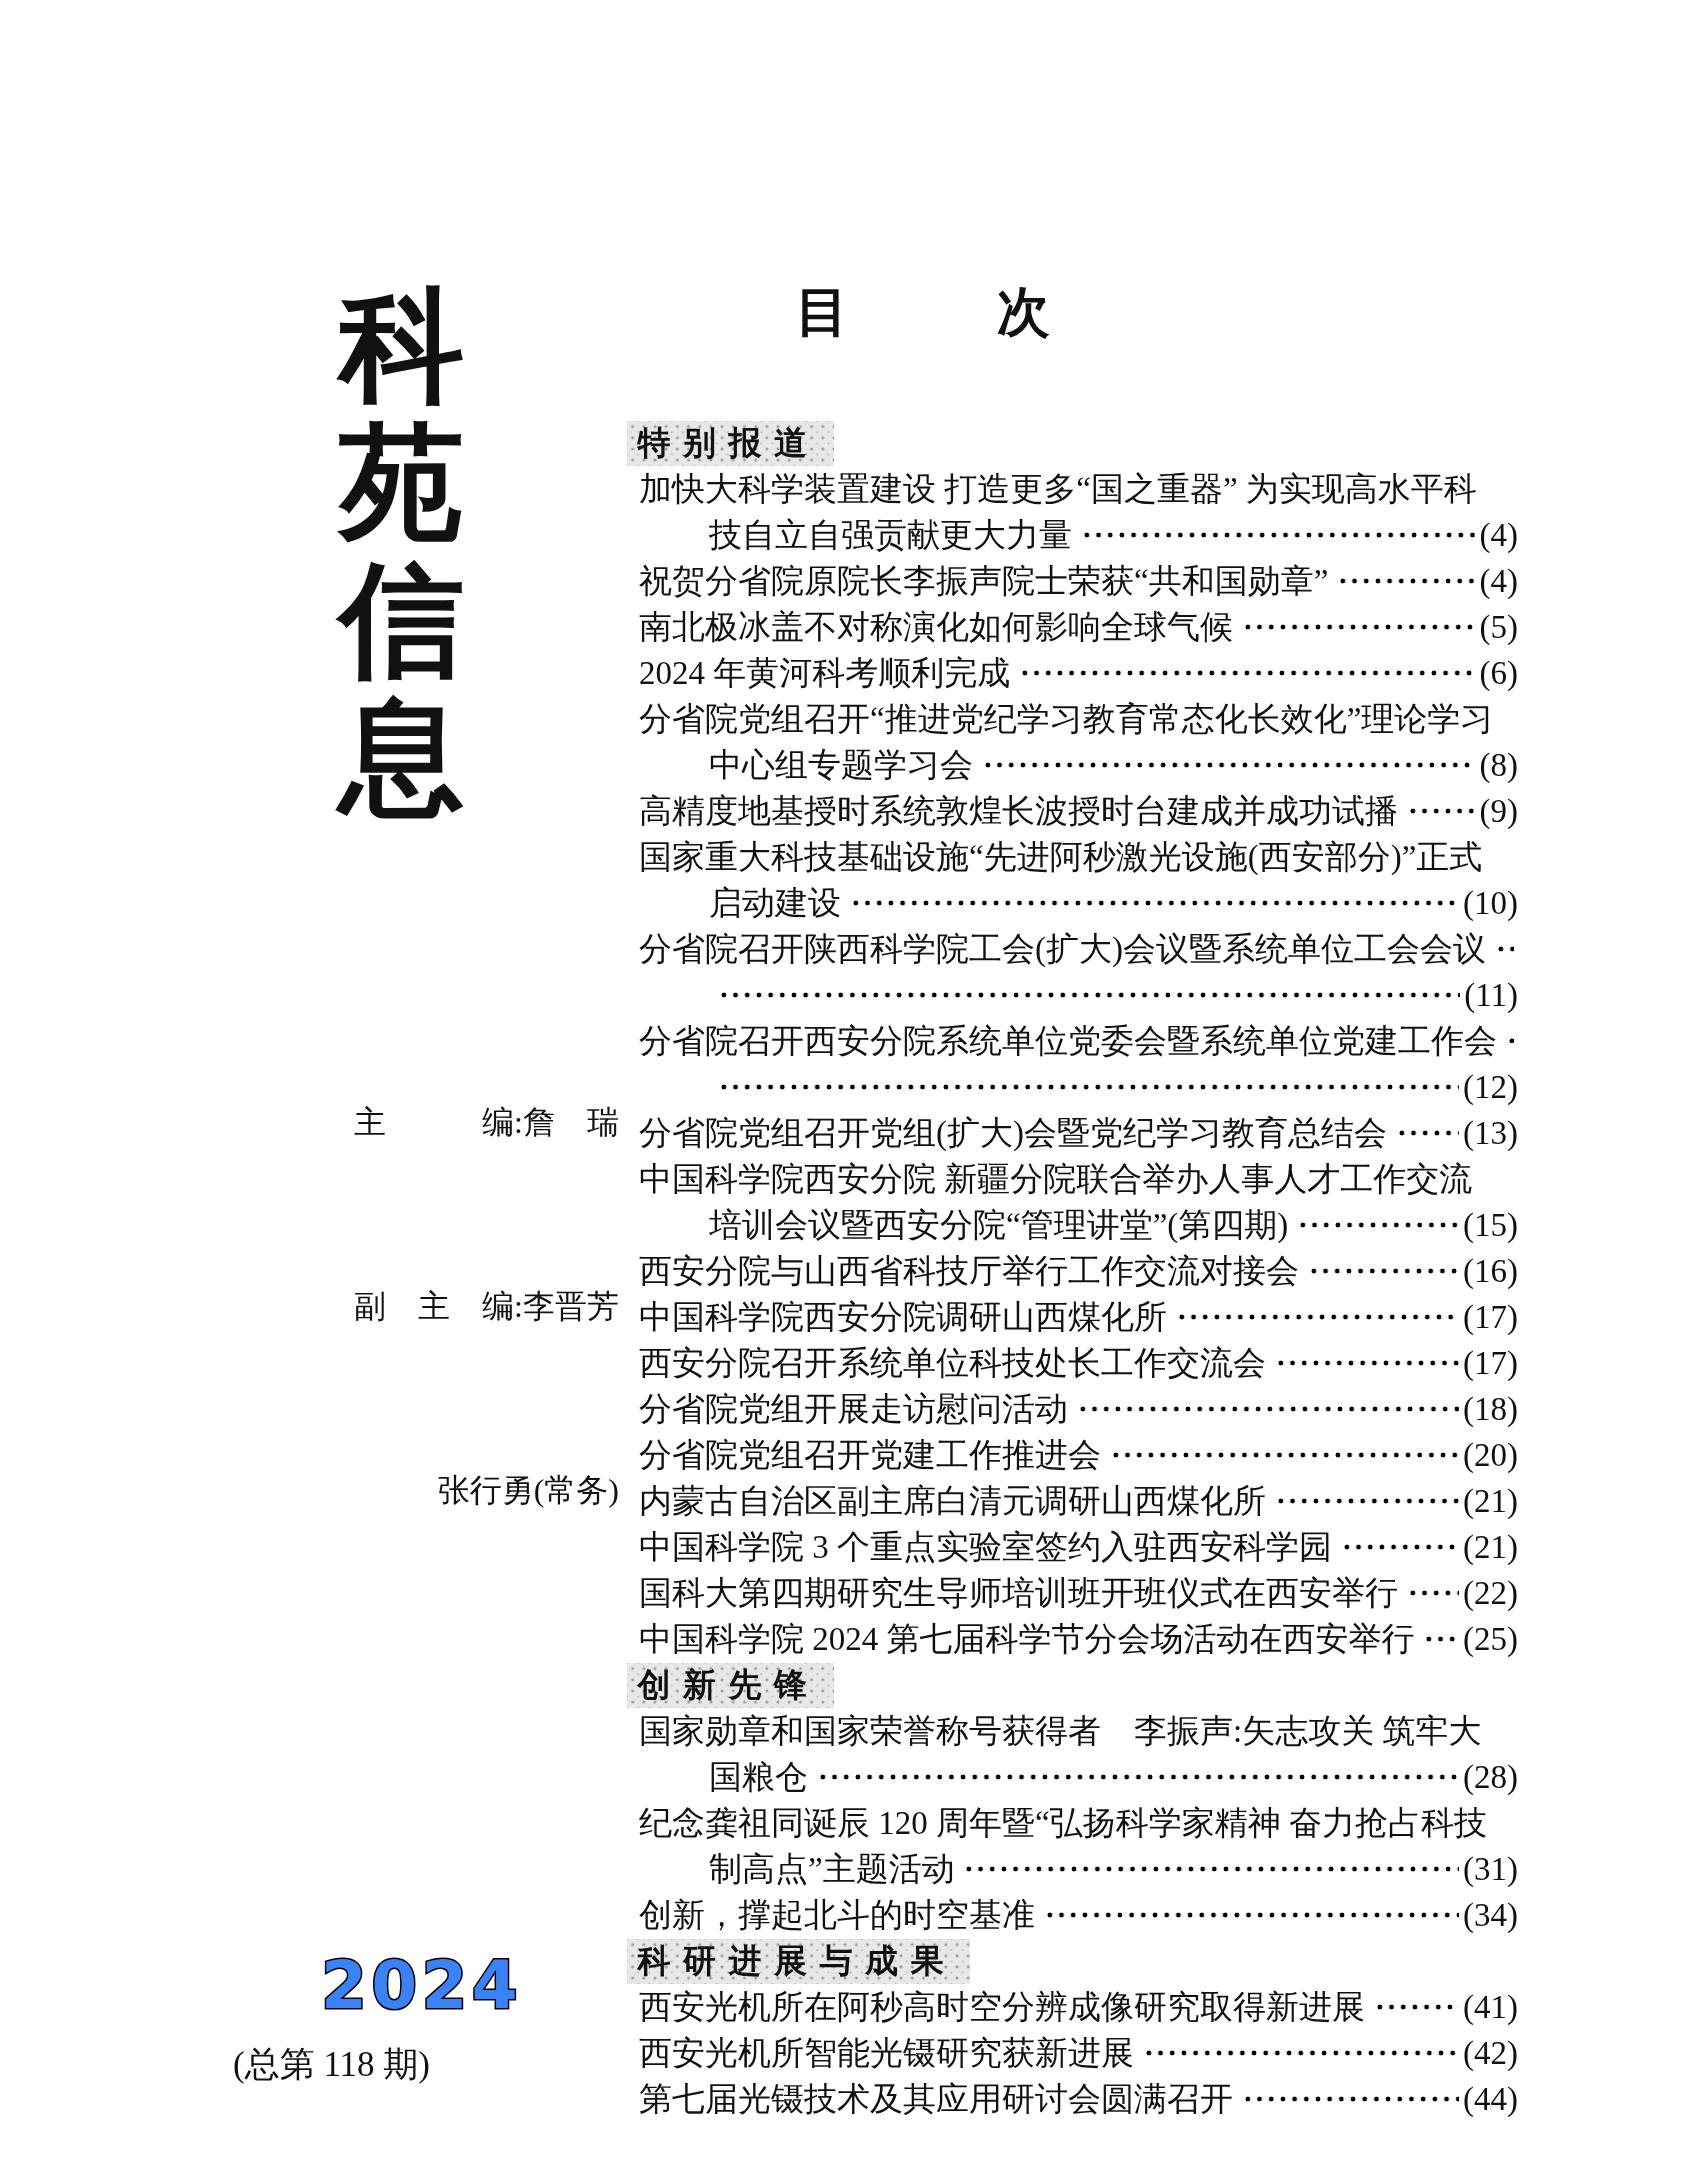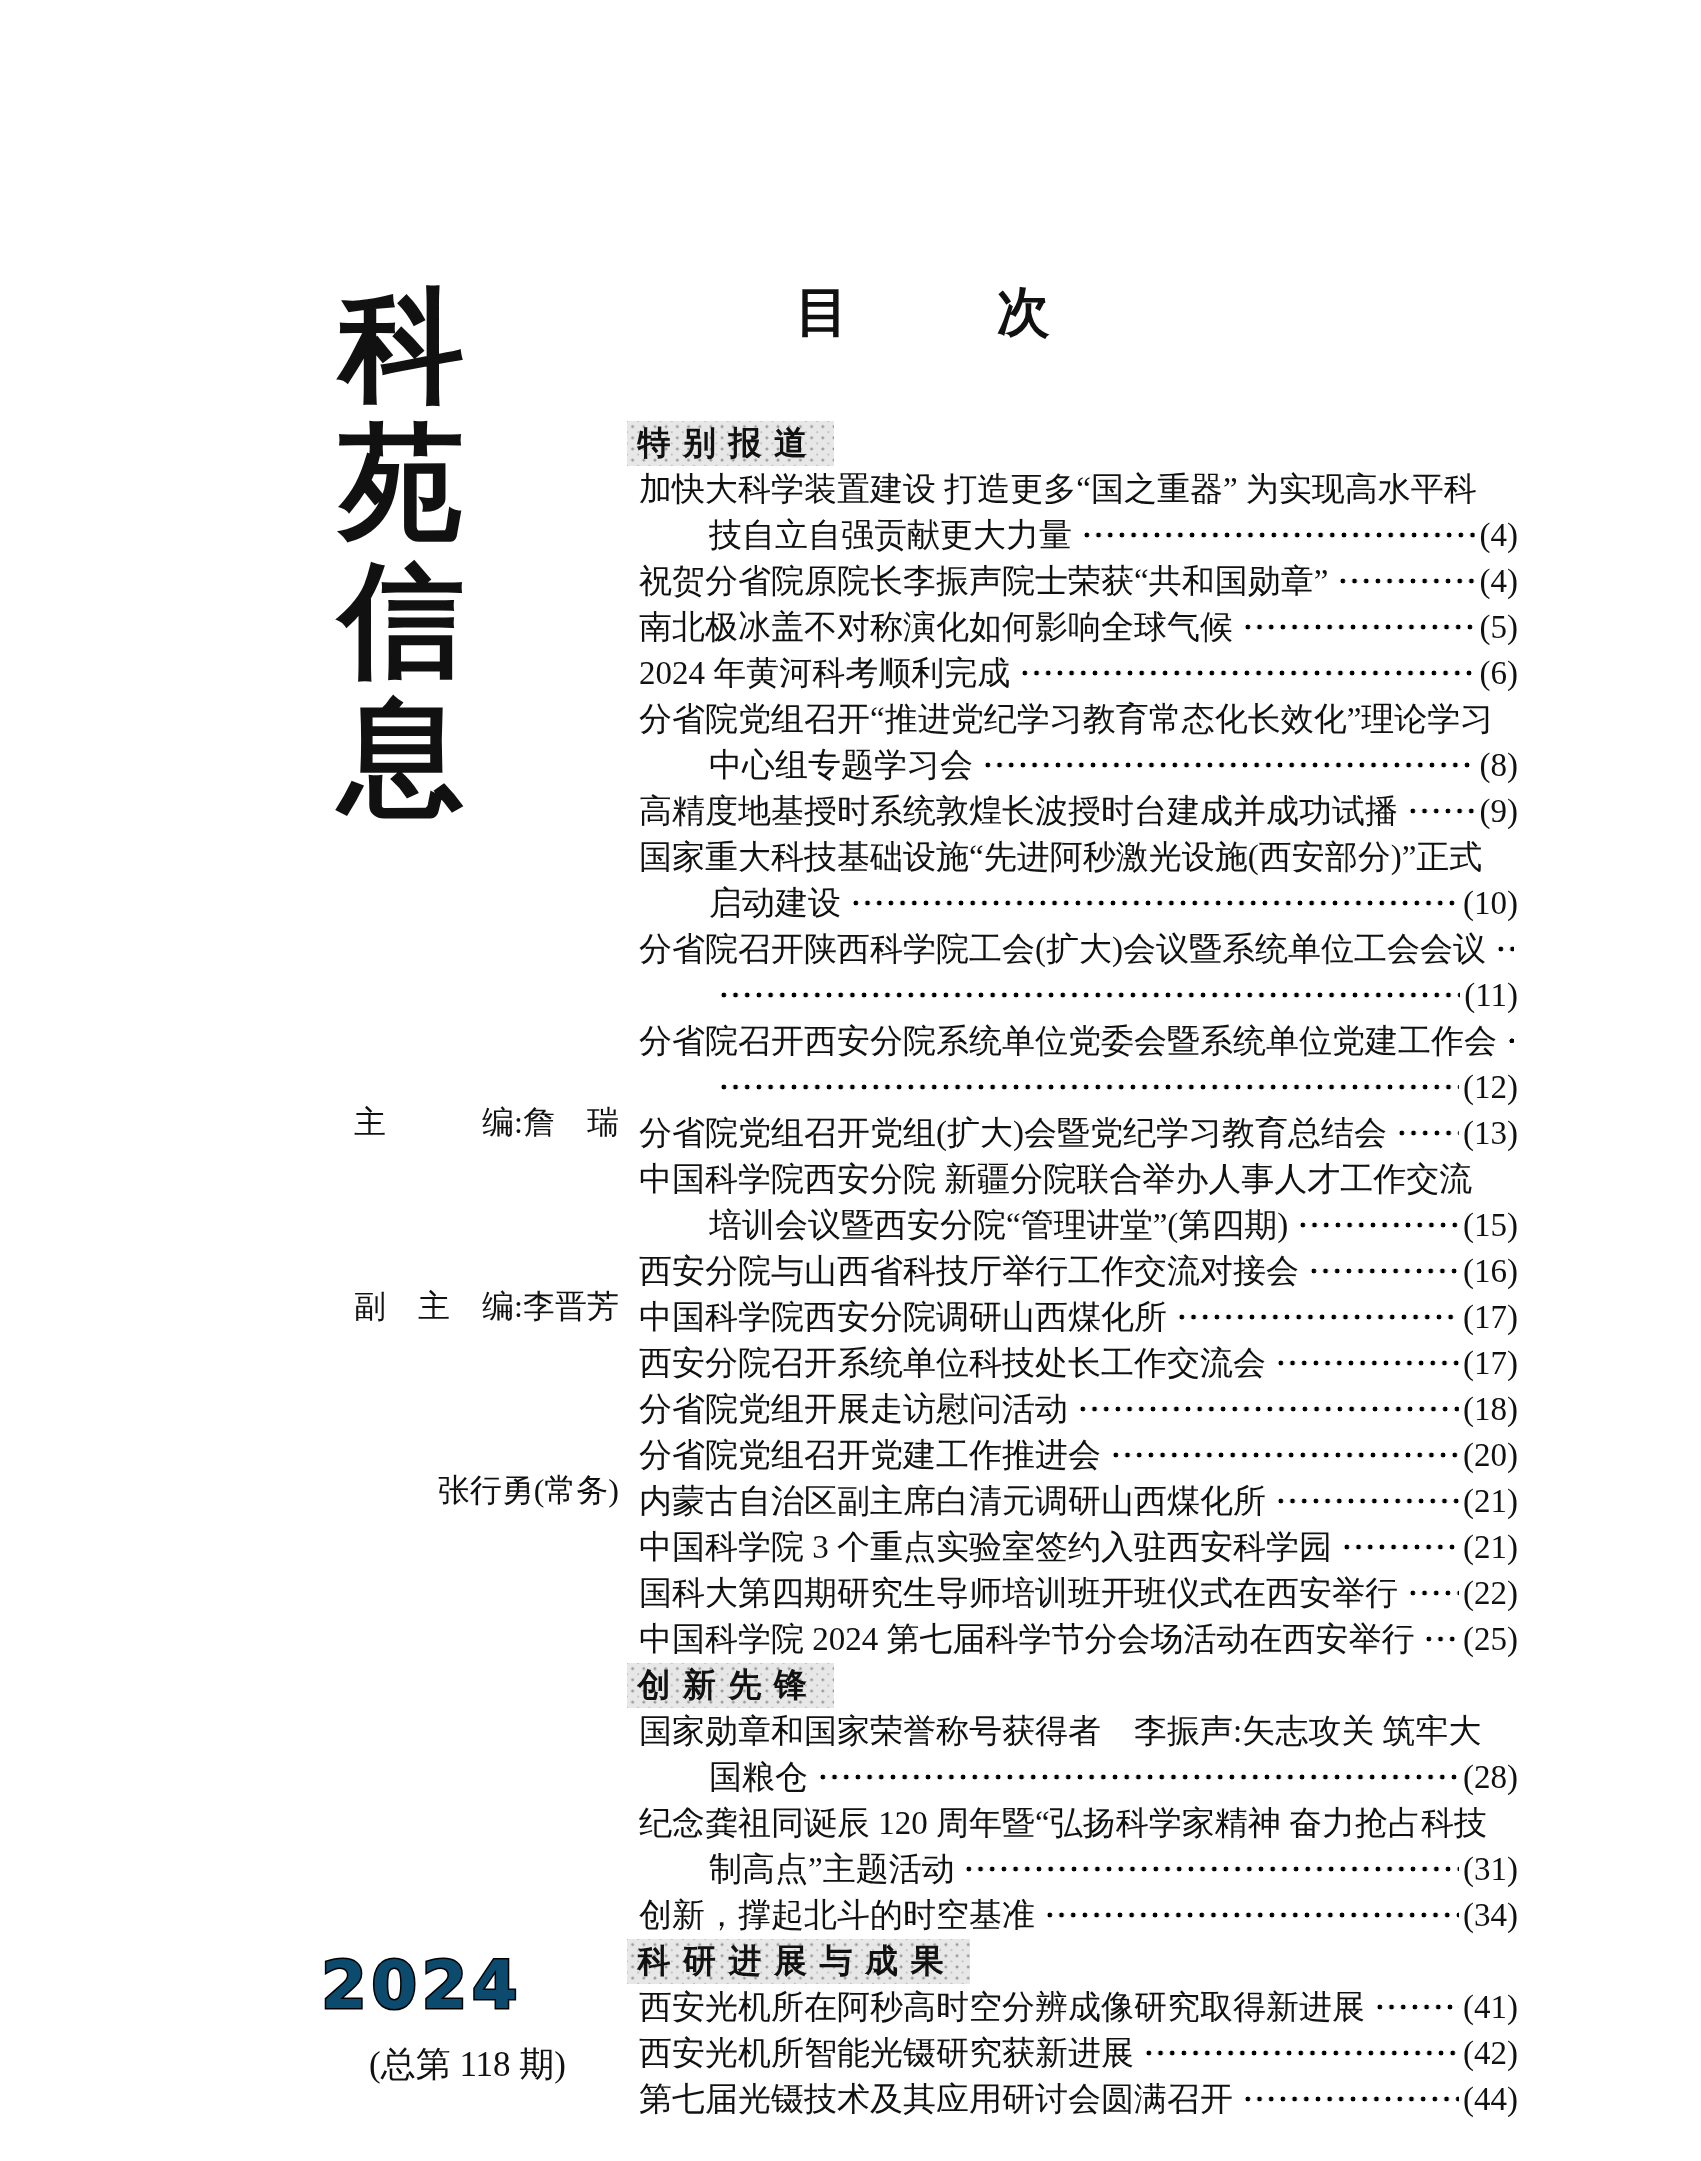--- a/index.html
+++ b/index.html
@@ -31,27 +31,27 @@
   .editor-role{display:inline;}
   .editor-name{display:inline;}
 
   .year{
     position:absolute;left:321px;top:1951px;width:161px;
     text-align:center;
     font-family:"DejaVu Sans","Liberation Sans",sans-serif;
     font-weight:bold;
     font-size:66px;line-height:69px;
     letter-spacing:4.3px;
-    color:#0c4a6e;
+    color:#3b82f6;
     -webkit-text-stroke:3px #000;
     paint-order:stroke fill;
   }
   .issue{
     position:absolute;left:233px;top:2041px;width:333px;
-    text-align:right;
+    text-align:left;
     font-size:35px;line-height:48px;white-space:pre;
   }
 
   
   .toc-title{
     position:absolute;left:647px;top:282px;width:891px;
     font-weight:900;
     font-size:53px;line-height:61px;
     letter-spacing:2.8em;
     text-indent:2.8em;

